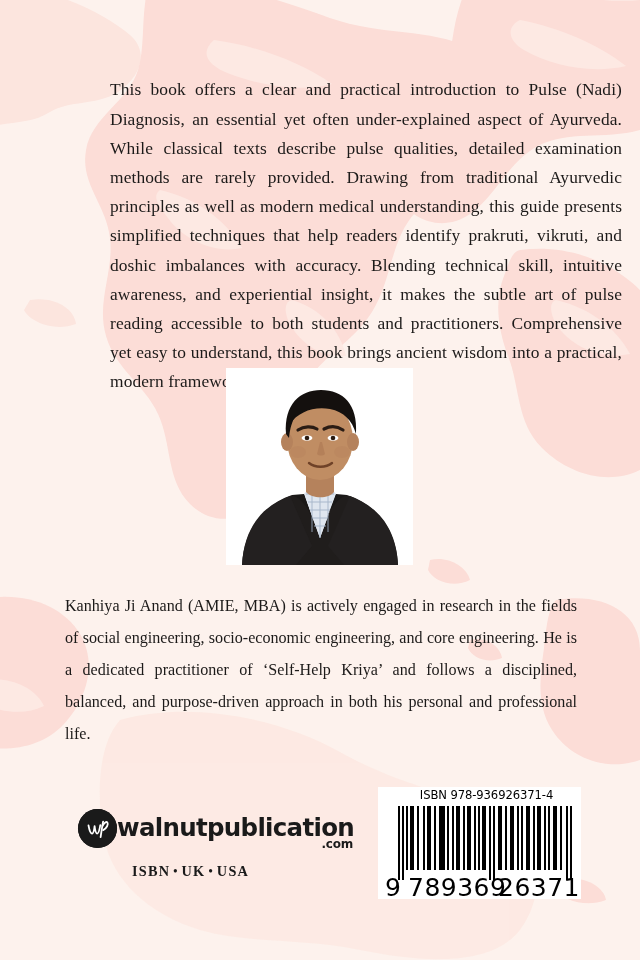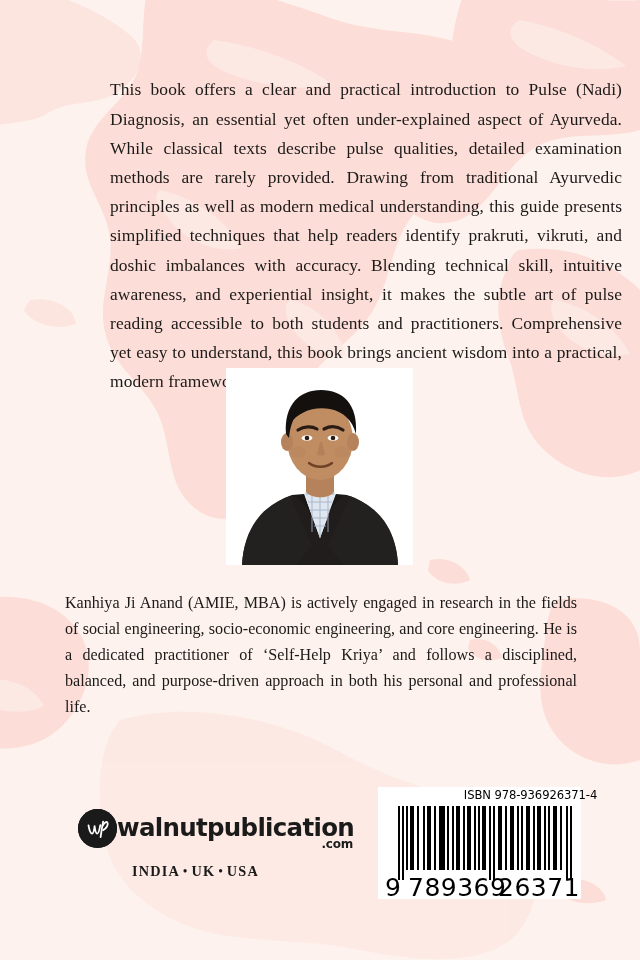--- a/index.html
+++ b/index.html
@@ -64,21 +64,21 @@
   }
 
   
   #author-bio {
     position: absolute;
     left: 65px;
     top: 574px;
     width: 512px;
     font-family: "Liberation Serif", serif;
     font-size: 16.1px;
-    line-height: 26px;
+    line-height: 32px;
     color: #1c1a19;
     text-align: justify;
     text-justify: inter-word;
   }
 
   
   #publisher {
     position: absolute;
     left: 78px;
     top: 808px;
@@ -150,21 +150,20 @@
   #barcode-isbn {
     position: absolute;
     top: 1px;
     left: 0;
     width: 217px;
     text-align: center;
     font-family: "DejaVu Sans", sans-serif;
     font-size: 11.6px;
     color: #000000;
     letter-spacing: -0.1px;
-    padding-left: 44px;
   }
   #barcode-bars {
     position: absolute;
     top: 17px;
     left: 0;
     width: 203px;
     height: 95px;
     display: block;
   }
 </style>
@@ -298,21 +297,21 @@
             <path d="M24.4,17.0 C26.4,13.3 28.4,12.2 29.4,13.6 C30.5,15.2 28.9,19.3 25.2,21.1"></path>
           </g>
         </svg>
       </div>
       <div id="logo-wordmark-wrap">
         <span id="logo-wordmark">walnutpublication</span>
         <span id="logo-dotcom">.com</span>
       </div>
     </div>
     <div id="logo-countries">
-      <span>INDIA</span><span class="sep">•</span><span>UK</span><span class="sep">•</span><span>USA</span>
+      <span>ISBN</span><span class="sep">•</span><span>UK</span><span class="sep">•</span><span>USA</span>
     </div>
   </div>
 
   <div id="barcode-panel">
     <div id="barcode-isbn">ISBN 978-936926371-4</div>
     <svg id="barcode-bars" viewBox="0 0 203 95" preserveAspectRatio="none" aria-hidden="true">
       <rect x="0" y="0" width="203" height="95" fill="#ffffff"></rect>
       <g fill="#000000">
 
         <rect x="20" y="2" width="2" height="74"></rect>

